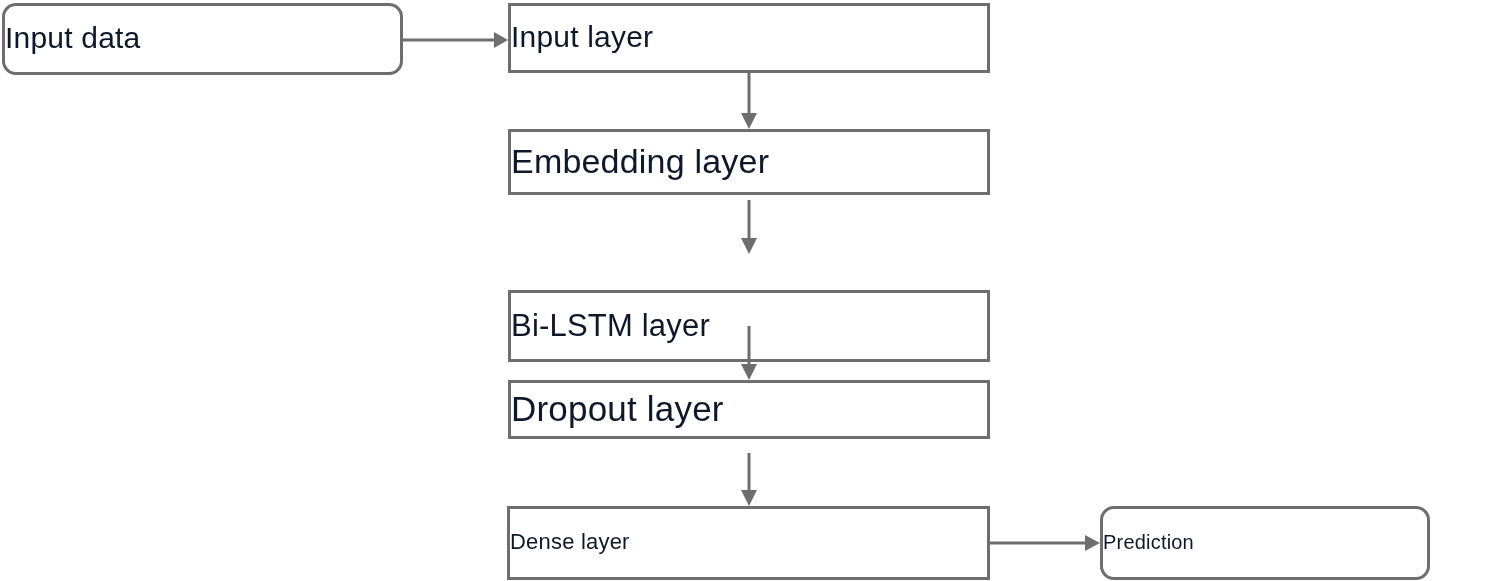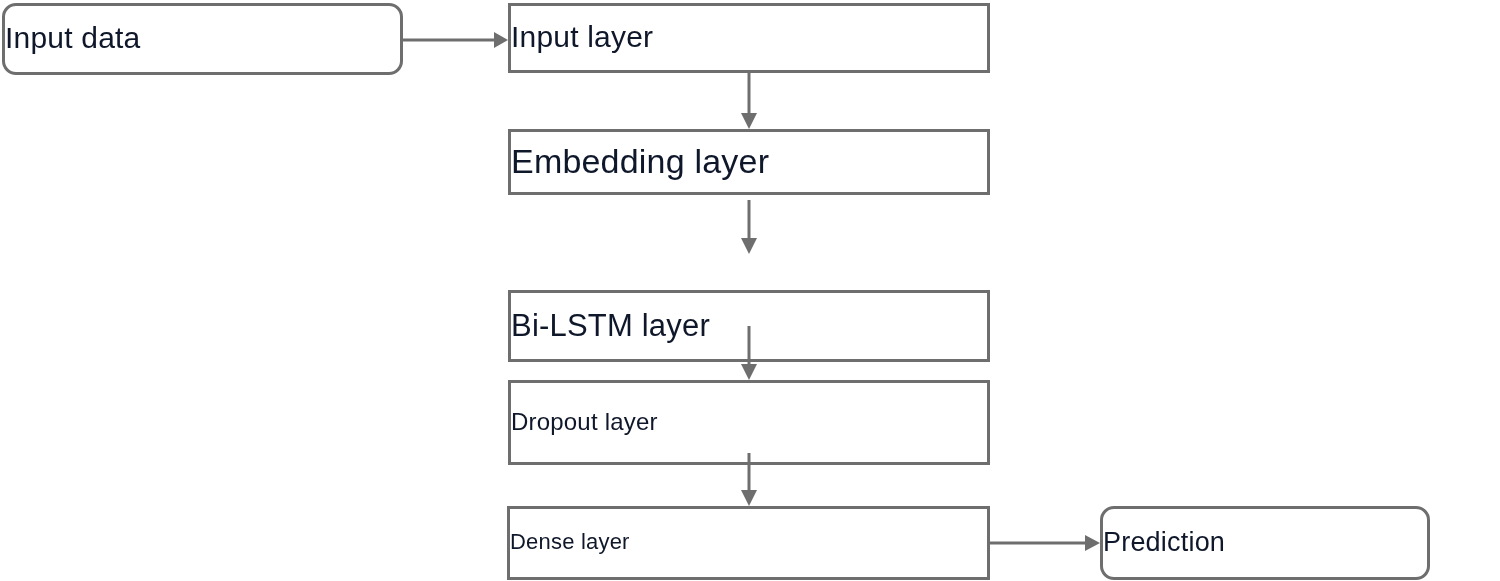--- a/index.html
+++ b/index.html
@@ -36,23 +36,23 @@
     display: block;
     line-height: 1;
     transform: translateY(-1px);
   }
 
   
   #node-input-data     { left: 2px;    top: 3px;   width: 401px; height: 72px;  font-size: 30px; }
   #node-input-layer    { left: 508px;  top: 3px;   width: 482px; height: 70px;  font-size: 30px; }
   #node-embedding      { left: 508px;  top: 129px; width: 482px; height: 66px;  font-size: 34px; }
   #node-bilstm         { left: 508px;  top: 254px; width: 482px; height: 72px;  font-size: 31px; margin-top: 36px; }
-  #node-dropout        { left: 508px;  top: 380px; width: 482px; height: 85px;  font-size: 24px; }
+  #node-dropout        { left: 508px;  top: 380px; width: 482px; height: 59px;  font-size: 35px; }
   #node-dense          { left: 507px;  top: 506px; width: 483px; height: 74px;  font-size: 22px; }
-  #node-prediction     { left: 1100px; top: 506px; width: 330px; height: 74px;  font-size: 27px; }
+  #node-prediction     { left: 1100px; top: 506px; width: 330px; height: 74px;  font-size: 20px; }
 
   
   .edge {
     position: absolute;
     pointer-events: none;
   }
   .edge svg { display: block; overflow: visible; }
 </style>
 </head>
 <body>

